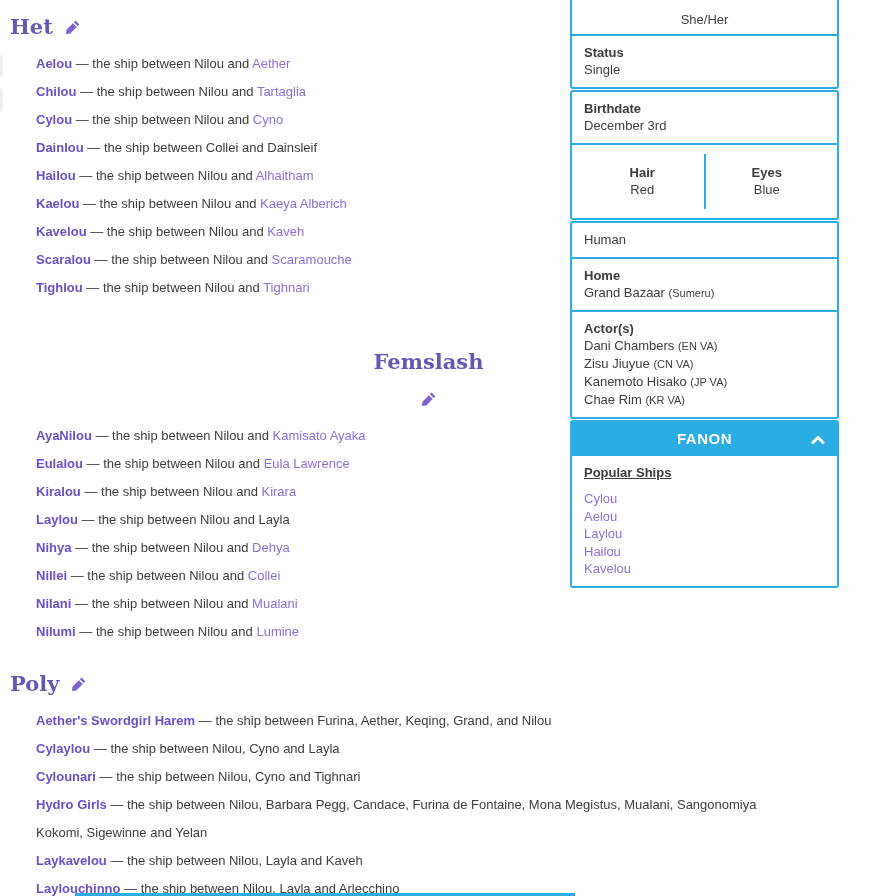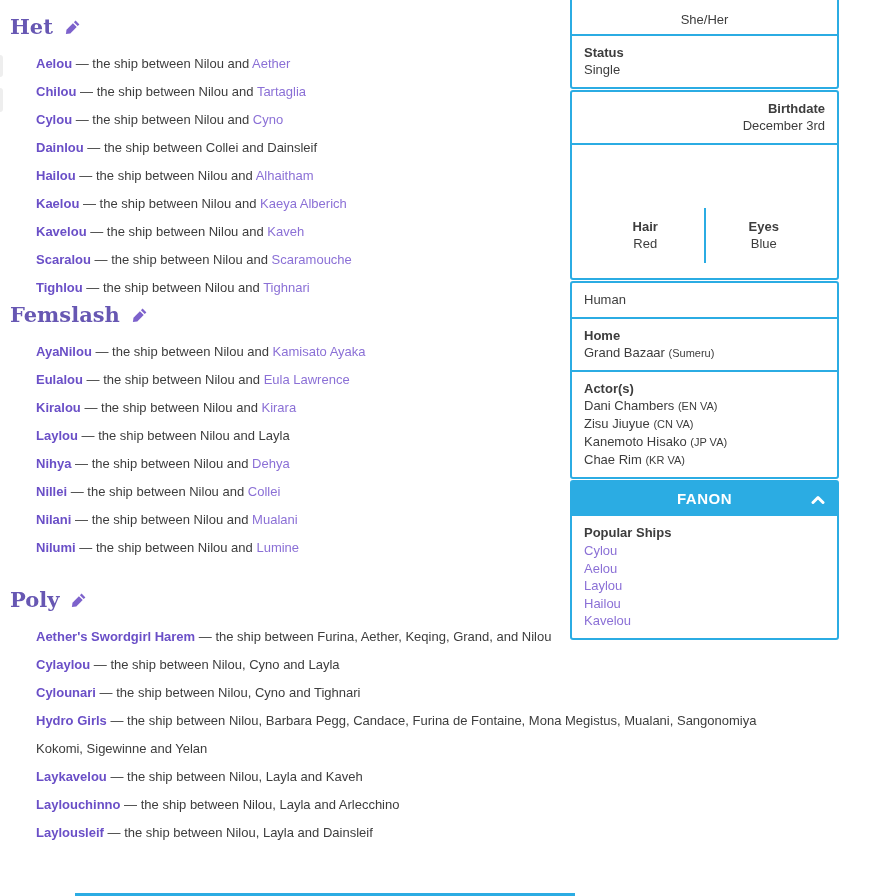--- a/index.html
+++ b/index.html
@@ -8,50 +8,50 @@
     background:#fff;color:#3d3d3d;
     font-family:"Liberation Sans",sans-serif;
   }
   
   #content{position:absolute;left:0;top:0;width:847px;padding:14px 0 0 10px;box-sizing:border-box;}
   section h2{
     margin:0;display:flex;align-items:center;gap:12px;
     font-family:"DejaVu Serif",serif;font-size:21px;font-weight:600;line-height:24px;
     color:var(--heading-purple,#6757b3);
   }
-  #section-femslash h2{}
+  #section-femslash h2{margin-top:48px;flex-direction:column;}
   #section-poly h2{margin-top:25px;}
   section ul{margin:10px 0 0;padding:0 0 0 26px;list-style:none;}
   section li{font-size:13px;line-height:28px;}
   #section-poly li{max-width:765px;}
   .ship-name{color:var(--ship-name-purple,#6a4fc7);font-weight:bold;text-decoration:none;}
   .partner-link{color:var(--link-purple,#8b70d6);text-decoration:none;}
   .desc{color:#3d3d3d;}
   .edit-icon{flex:0 0 auto;cursor:pointer;margin-top:2px;}
   
   #infobox{position:absolute;left:570px;top:-14px;width:269px;font-size:13px;color:#3d3d3d;}
   .ib-group{border:2px solid var(--accent-blue,#2bace3);background:#fff;border-radius:3px;margin-top:1px;box-sizing:border-box;}
   .ib-row{border-bottom:2px solid var(--accent-blue,#2bace3);padding:8px 12px 8px;}
   .ib-row:last-child{border-bottom:none;}
   .ib-label{font-weight:bold;line-height:17px;}
   .ib-value{line-height:18px;}
-  .center{text-align:right;}
+  .center{text-align:left;}
   .cell-top{height:38px;display:flex;align-items:flex-end;justify-content:center;padding:0 0 7px;}
-  .pair{display:flex;padding:15px;margin-top:48px;}
+  .pair{display:flex;padding:9px;}
   .pair>div{flex:1;text-align:center;padding:10px 0 10px;}
   .pair>div:first-child{border-right:2px solid var(--accent-blue,#2bace3);}
   .actor-line{line-height:18px;}
   .small-note{font-size:11px;}
   .fanon-bar{
     position:relative;height:34px;line-height:34px;text-align:center;
     background:var(--accent-blue,#2bace3);color:#fff;font-weight:bold;font-size:15px;letter-spacing:.5px;
   }
   .fanon-chevron{position:absolute;right:12px;top:0;height:34px;display:flex;align-items:center;cursor:pointer;}
   .ships a{display:block;color:var(--link-purple,#8b70d6);text-decoration:none;line-height:17.5px;}
-  .ships .ib-label{margin-bottom:1px;}
+  .ships .ib-label{margin-bottom:9px;text-decoration:underline;}
   
   .edge-sliver{position:absolute;left:0;width:3px;background:#eeeeee;border-radius:0 3px 3px 0;}
   #next-section-border{position:absolute;left:75px;bottom:0;width:500px;height:3px;background:var(--accent-blue,#2bace3);}
 </style>
 </head>
 <body>
 
 <div class="edge-sliver" style="top:55px;height:22px;"></div>
 <div class="edge-sliver" style="top:88px;height:24px;"></div>
 

